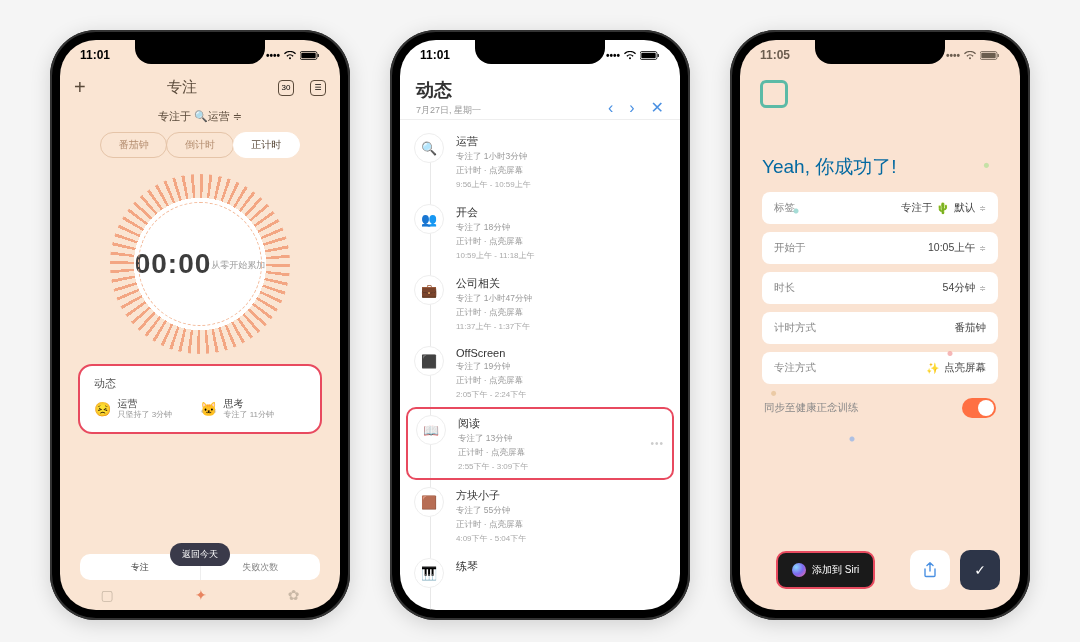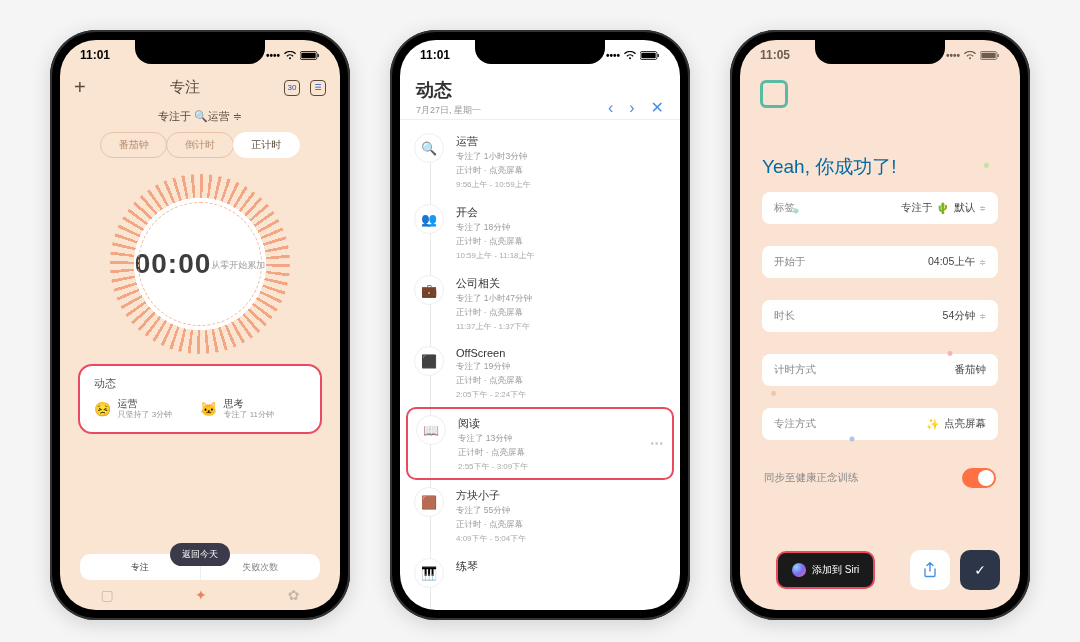--- a/index.html
+++ b/index.html
@@ -49,21 +49,21 @@
   }
   .status-right { display: flex; align-items: center; gap: 4px; font-size: 10px; }
   .status-right svg { display: block; }
   .content { position: absolute; inset: 0; padding-top: 34px; }
 
   
   .p1 .screen { background: #fae5d3; }
   .p1 .hdr1 { display: flex; align-items: center; padding: 2px 14px 6px; }
   .p1 .hdr1 .plus { font-size: 20px; font-weight: 300; color: #5a4a3a; width: 30px; }
   .p1 .hdr1 .ttl { flex: 1; text-align: center; font-size: 15px; color: #5a4a3a; margin-left: -18px; }
-  .p1 .hdr1 .ricons { display: flex; gap: 10px; font-size: 14px; color: #1d4ed8; }
+  .p1 .hdr1 .ricons { display: flex; gap: 16px; font-size: 14px; color: #000000; }
   .p1 .ricons span { border: 1.2px solid #5a4a3a; border-radius: 4px; width: 16px; height: 16px; display: inline-flex; align-items: center; justify-content: center; font-size: 8px; }
   .p1 .focustag { text-align: center; font-size: 11px; color: #5a4a3a; padding: 4px 0 8px; }
   .p1 .tabs { display: flex; justify-content: center; gap: 0; padding: 0 40px 6px; }
   .p1 .tab { flex: 1; text-align: center; font-size: 10px; padding: 5px 0; color: #b38c6e; border: 1px solid #e5c4a8; border-radius: 14px; }
   .p1 .tab + .tab { margin-left: -1px; }
   .p1 .tab.active { background: #fff; color: #5a4a3a; border-color: #fff; }
   .p1 .dial-wrap { display: flex; justify-content: center; padding: 10px 0 4px; }
   .p1 .dial {
     width: 180px; height: 180px; border-radius: 50%;
     background: radial-gradient(circle, #fff 52%, transparent 52%),
@@ -125,21 +125,21 @@
       radial-gradient(circle at 88% 22%, #b8e09b 0 2px, transparent 3px),
       radial-gradient(circle at 12% 62%, #e8c59b 0 2px, transparent 3px);
     pointer-events:none; opacity: .8;
   }
   .p3 .closeic { position: absolute; top: 40px; left: 20px; width: 28px; height: 28px; border: 3px solid #5bbaa6; border-radius: 6px; }
   .p3 .closeic::before, .p3 .closeic::after { content:""; position:absolute; inset:0; margin:auto; }
   .p3 .yeah { padding: 80px 22px 0; }
   .p3 .yeah h2 { font-size: 19px; font-weight: 400; color: #0369a1; }
   .p3 .yeah p  { font-size: 9px; color: #8a7a6a; margin-top: 4px; }
   .p3 .rows { padding: 12px 22px 0; }
-  .p3 .frow { display: flex; justify-content: space-between; align-items: center; background: #fff; border-radius: 8px; padding: 9px 12px; margin-bottom: 22px; font-size: 10.5px; }
+  .p3 .frow { display: flex; justify-content: space-between; align-items: center; background: #fff; border-radius: 8px; padding: 9px 12px; margin-bottom: 8px; font-size: 10.5px; }
   .p3 .frow .lbl { color: #888; }
   .p3 .frow .val { color: #444; display: flex; align-items: center; gap: 4px; }
   .p3 .frow .chev { font-size: 8px; color: #aaa; }
   .p3 .frow .em { font-size: 11px; }
   .p3 .toggle-row { display: flex; justify-content: space-between; align-items: center; padding: 6px 24px; font-size: 10.5px; color: #888; }
   .p3 .toggle { width: 34px; height: 20px; background: #ff7043; border-radius: 10px; position: relative; }
   .p3 .toggle::after { content:""; position:absolute; right:2px; top:2px; width:16px; height:16px; background:#fff; border-radius:50%; }
   .p3 .action-bar { position: absolute; bottom: 20px; left: 36px; right: 20px; display: flex; gap: 10px; align-items: center; }
   .p3 .siri { flex: 0 0 auto; background: #1a1a1a; color: #fff; border-radius: 10px; padding: 10px 14px; font-size: 10px; display: flex; align-items: center; gap: 6px; border: 2px solid #e84a5f; }
   .p3 .siri .dot { width: 14px; height: 14px; border-radius: 50%; background: radial-gradient(circle at 30% 30%, #8ad8ff, #7b68ee, #ff6b9d); }
@@ -359,21 +359,21 @@
           <span class="val">
               <span>专注于</span> 
               <span class="em">🌵</span>
               <span>默认</span> 
               <span class="chev">≑</span>
             </span>
         </div>
         <div class="frow">
           <span class="lbl">开始于</span>
           <span class="val">
-              <span>04:05上午</span> 
+              <span>10:05上午</span> 
               <span class="chev">≑</span>
             </span>
         </div>
         <div class="frow">
           <span class="lbl">时长</span>
           <span class="val">
               <span>54分钟</span> 
               <span class="chev">≑</span>
             </span>
         </div>

